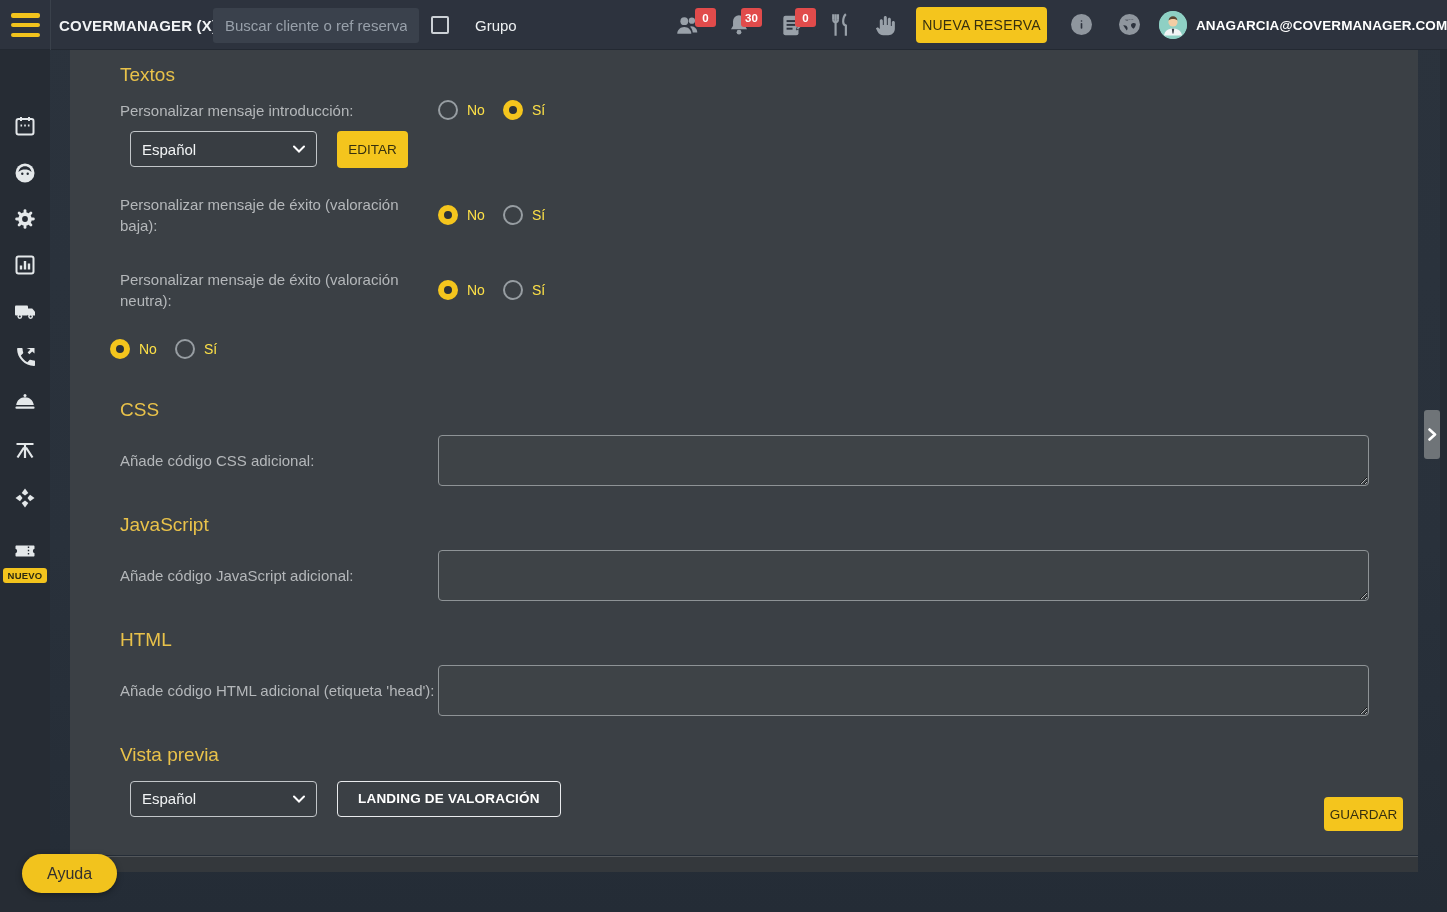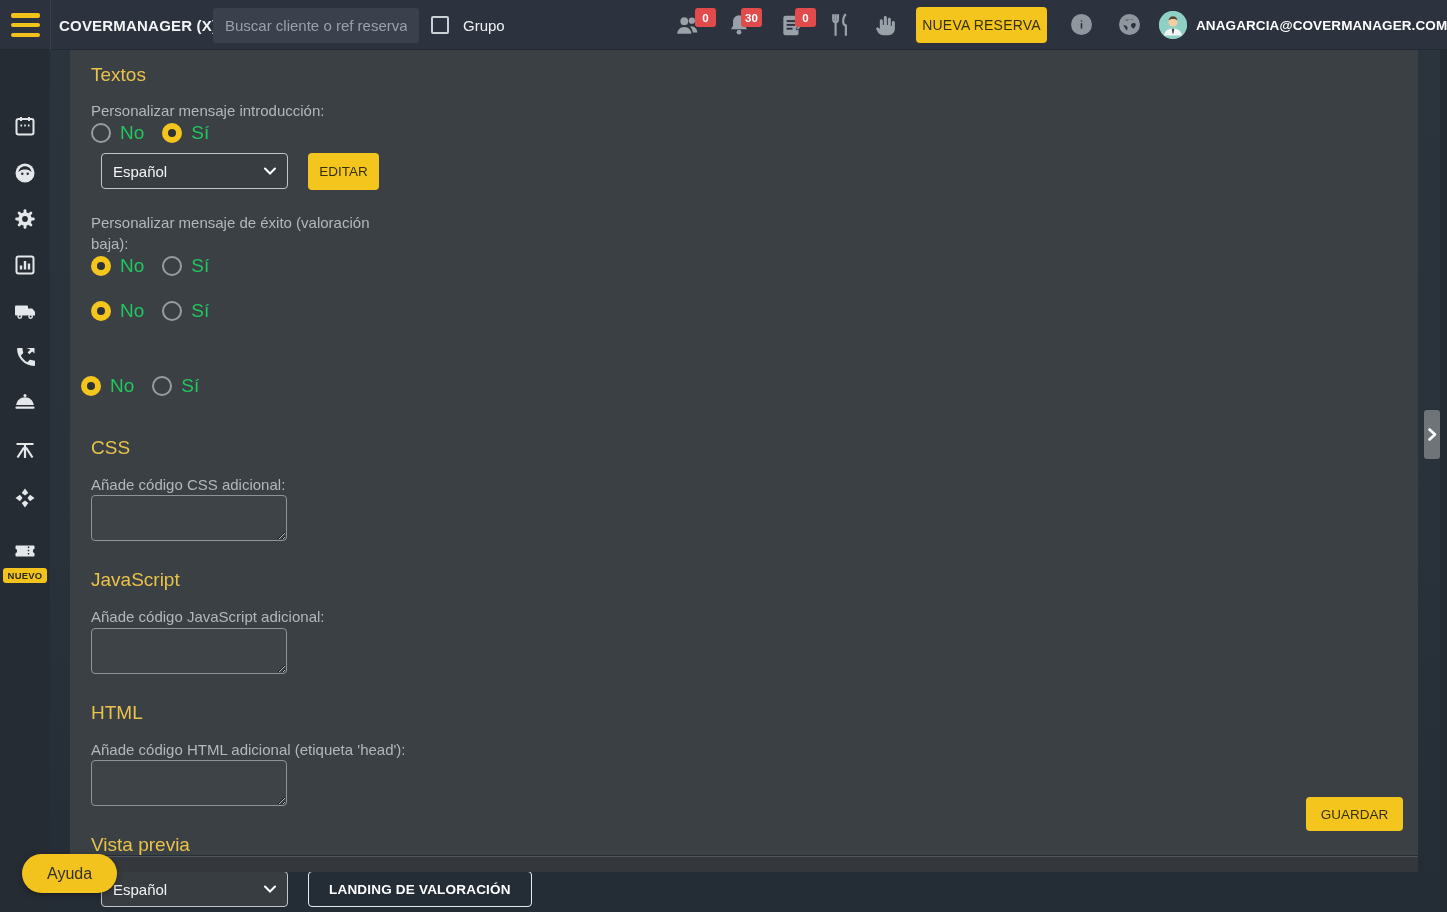--- a/index.html
+++ b/index.html
@@ -15,21 +15,21 @@
     display:flex; flex-direction:column; justify-content:space-between; cursor:pointer; }
   .hamburger i { display:block; height:4.5px; border-radius:2px; background:#f2c31d; }
   .brand { position:absolute; left:59px; top:0; height:50px; display:flex; align-items:center;
     color:#f2f4f6; font-size:15px; font-weight:bold; letter-spacing:.2px; cursor:pointer; }
   .caret { width:0; height:0; border-left:5px solid transparent; border-right:5px solid transparent;
     border-top:6px solid #8b939d; margin-left:7px; }
   .search-input { position:absolute; left:213px; top:8px; width:206px; height:35px;
     background:#3a414c; border:none; border-radius:3px; padding:16px 12px;
     color:#dfe3e7; font-size:15px; font-family:"Liberation Sans",sans-serif; }
   .search-input::placeholder { color:#98a0aa; }
-  .grupo-wrap { position:absolute; left:431px; top:0; height:50px; display:flex; align-items:center; gap:14px; }
+  .grupo-wrap { position:absolute; left:431px; top:0; height:50px; display:flex; align-items:center; gap:26px; }
   .checkbox { width:18px; height:18px; border:2px solid #ccd1d6; border-radius:2px; background:transparent; cursor:pointer; }
   .grupo-label { color:#eef1f3; font-size:15px; }
 
   .tb-icon { position:absolute; top:12px; width:26px; height:26px; cursor:pointer; }
   .tb-icon svg { width:26px; height:26px; fill:#99a1a9; }
   .badge { position:absolute; top:8px; height:19px; min-width:21px; padding:0 4px;
     background:#e14b4b; border-radius:3px; color:#fff; font-size:11.5px; font-weight:bold;
     display:flex; align-items:center; justify-content:center; z-index:2; }
 
   .btn-yellow { background:#f4c51d; color:#36300f; border:none; border-radius:4px;
@@ -46,46 +46,46 @@
   
   .sidebar { position:absolute; left:0; top:50px; width:50px; height:862px; background:#262c34; z-index:20; }
   .side-icon { position:absolute; left:13px; width:24px; height:24px; cursor:pointer; }
   .side-icon svg { width:24px; height:24px; }
   .nuevo-badge { position:absolute; left:3px; top:518px; width:44px; height:15px; background:#f2c31d;
     border-radius:3px; color:#2b2a10; font-size:9.5px; font-weight:bold; display:flex;
     align-items:center; justify-content:center; letter-spacing:.2px; }
 
   
   .panel { position:absolute; left:70px; top:50px; width:1348px; height:805px;
-    background:#3b4045; padding:14px 49px 0 21px; z-index:5; }
+    background:#3b4045; padding:14px 49px 0 50px; z-index:5; }
   .panel-footer { position:absolute; left:70px; top:856px; width:1348px; height:16px;
     background:#34383c; border-top:1px solid #53575b; z-index:5; }
 
   .section-title { color:#e9c24a; font-size:19px; font-weight:500; }
-  .field-row { display:flex; align-items:flex-start;flex-direction:column; }
+  .field-row { display:flex; align-items:center; }
   .field-label { width:318px; color:#b4b7ba; font-size:15px; line-height:21.5px; padding-top:1px; }
   .radio-group { display:flex; align-items:center; padding-top:0; }
   .radio { width:20px; height:20px; border-radius:50%; border:2px solid #979da2; cursor:pointer; flex:none; }
   .radio.on { border:6px solid #f4c51d; background:#2d3237; }
-  .radio-label { color:#22c55e; font-size:19px; margin:0 18px 0 9px; }
+  .radio-label { color:#fde047; font-size:14px; margin:0 18px 0 9px; }
   .radio-label:last-child { margin-right:0; }
 
   .select { width:187px; height:36px; background:#383d42; border:1px solid #c2c6c9; border-radius:4px;
     display:flex; align-items:center; justify-content:space-between; padding:0 11px;
     color:#f2f4f5; font-size:15px; cursor:pointer; }
   .select .chev { width:12px; height:8px; }
   .btn-editar { width:71px; height:37px; margin-left:20px; font-size:13.5px; }
   .btn-outline { height:36px; padding:0 20px; background:transparent; border:1px solid #e9ebed;
     border-radius:4px; color:#fff; font-size:13.5px; font-weight:bold; letter-spacing:.2px;
     font-family:"Liberation Sans",sans-serif; cursor:pointer; }
 
   textarea.code-area { flex:1; height:51px; background:#3e4347; border:1px solid #8e9396; border-radius:4px;
     color:#e0e3e5; font-size:14px; font-family:"Liberation Sans",sans-serif; padding:6px 8px; resize:both; }
 
-  .save-btn { position:absolute; right:15px; bottom:24px; width:97px; height:34px; font-size:13.5px; }
+  .save-btn { position:absolute; right:15px; bottom:24px; width:79px; height:34px; font-size:13.5px; }
 
   
   .scroll-track { position:absolute; right:0; top:50px; width:7px; height:862px; background:#232a32; z-index:25; }
   .edge-toggle { position:absolute; right:7px; top:410px; width:16px; height:49px; background:#6f7478;
     border-radius:3px; z-index:26; display:flex; align-items:center; justify-content:center; cursor:pointer; }
 
   .help-btn { position:absolute; left:22px; bottom:19px; height:39px; padding:0 25px; border-radius:20px;
     background:#f2c31d; border:none; color:#33312f; font-size:16px; font-weight:500;
     font-family:"Liberation Sans",sans-serif; box-shadow:0 2px 6px rgba(0,0,0,.35); cursor:pointer; z-index:40; }
 </style>
@@ -288,20 +288,21 @@
     <div class="field-label">Personalizar mensaje de éxito (valoración baja):</div>
     <div class="radio-group">
       <span class="radio on"></span>
       <span class="radio-label">No</span>
       <span class="radio"></span>
       <span class="radio-label">Sí</span>
     </div>
   </div>
 
   <div class="field-row" style="min-height:52px; margin-bottom:23px">
+    <div class="field-label">Personalizar mensaje de éxito (valoración neutra):</div>
     <div class="radio-group">
       <span class="radio on"></span>
       <span class="radio-label">No</span>
       <span class="radio"></span>
       <span class="radio-label">Sí</span>
     </div>
   </div>
 
   <div class="field-row">
     <div class="radio-group" style="margin-left:-10px">

